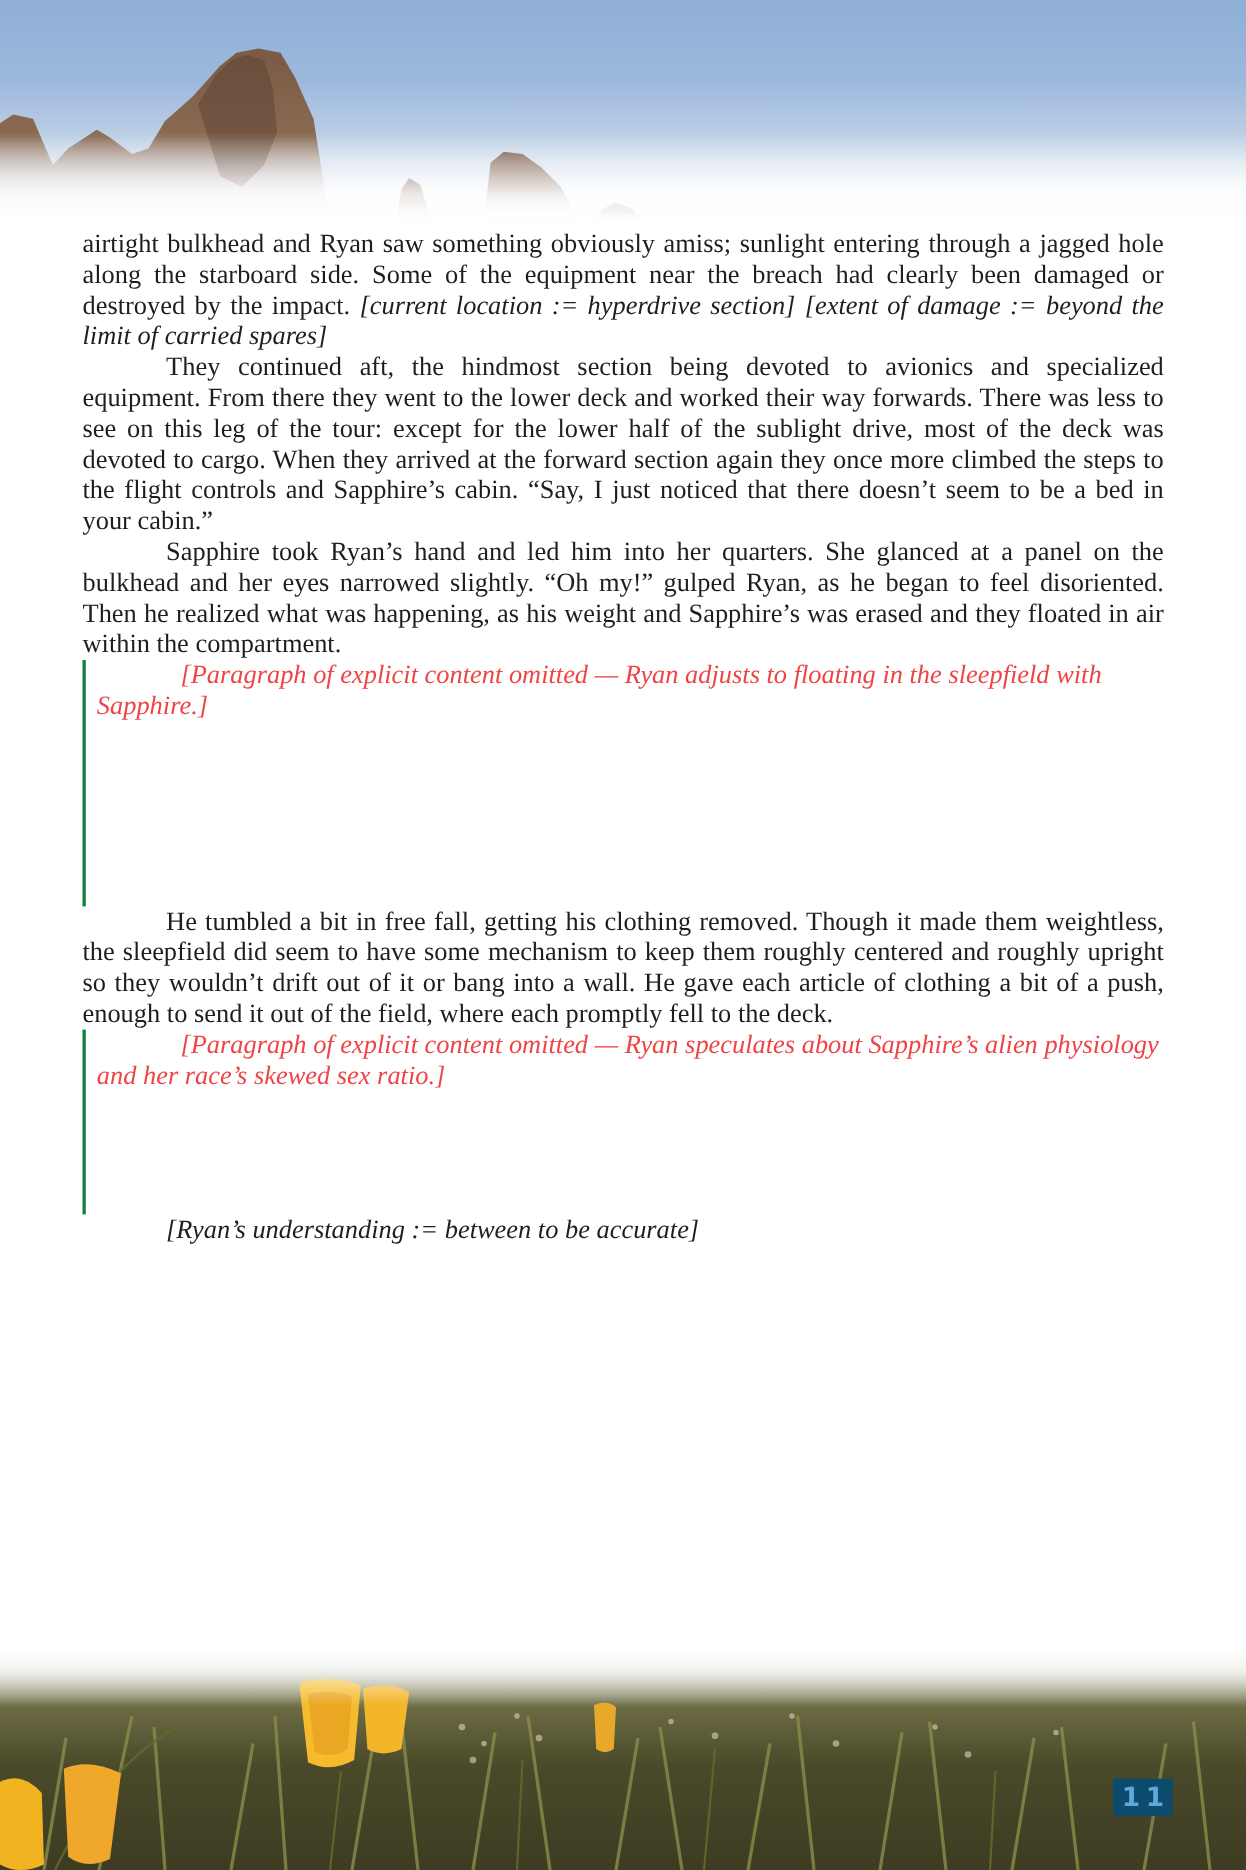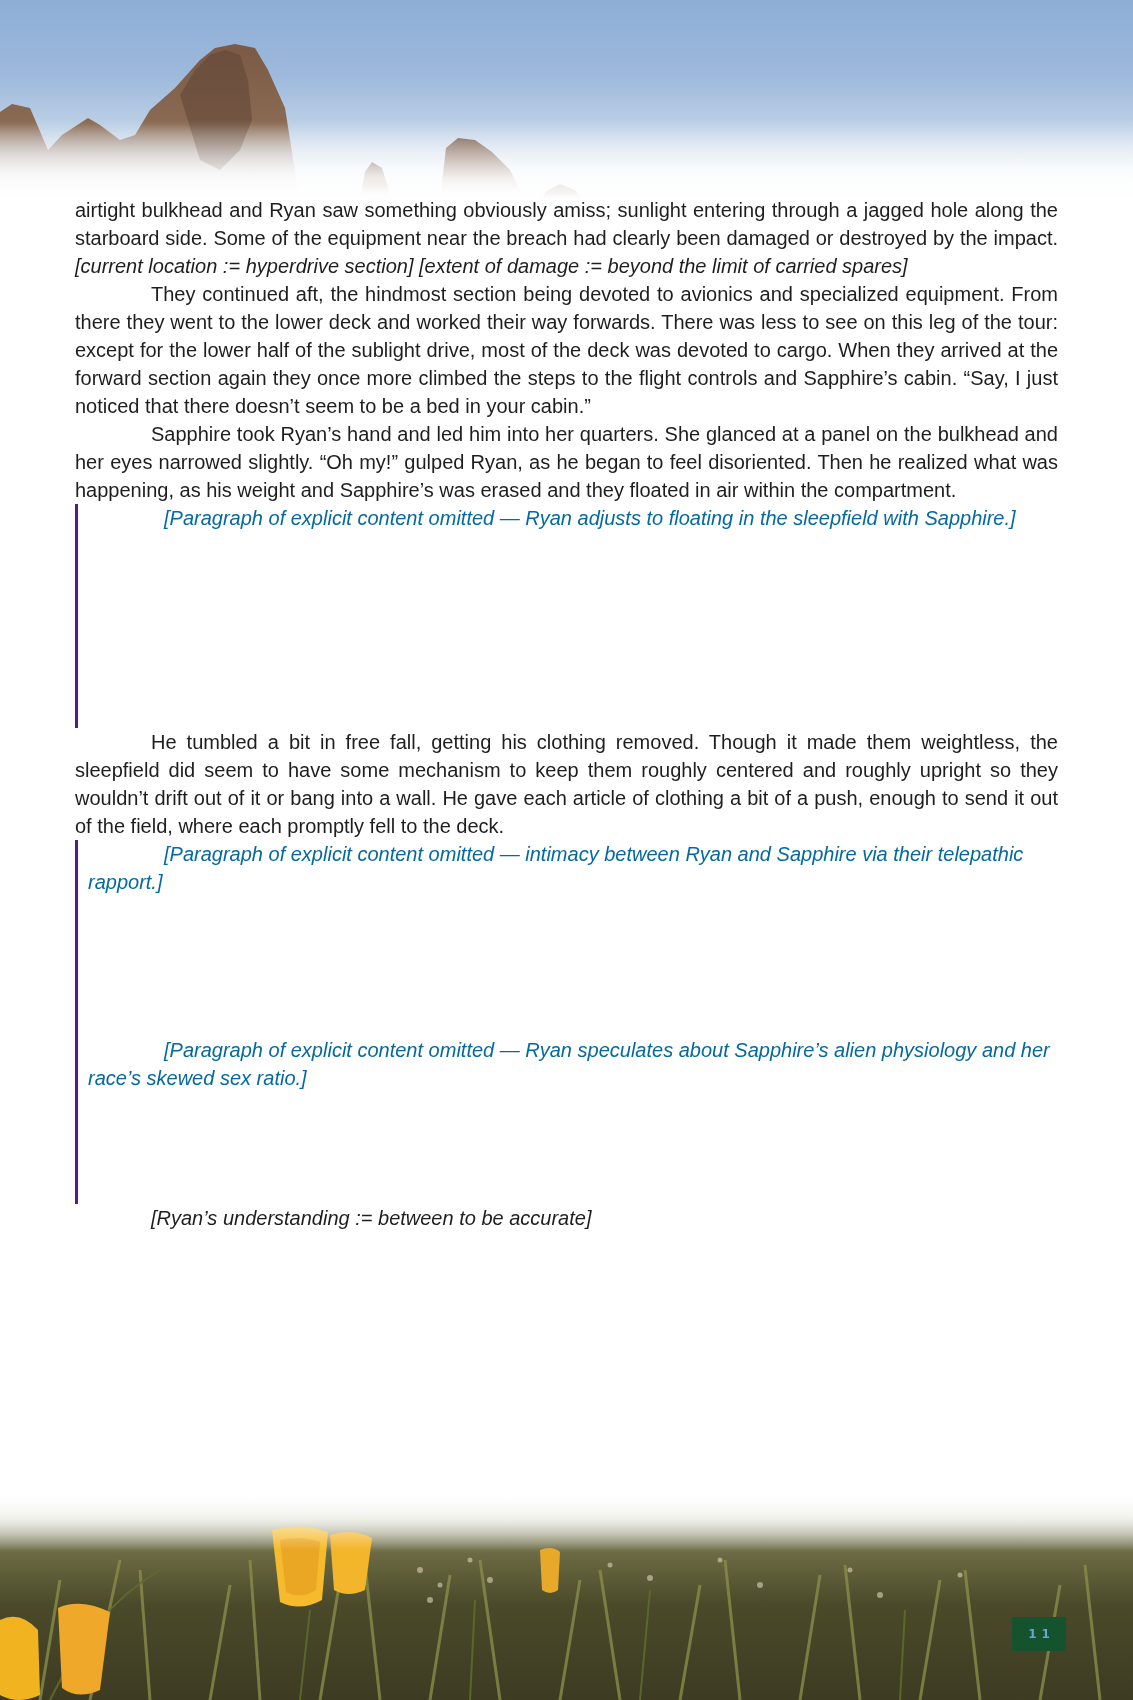--- a/index.html
+++ b/index.html
@@ -38,54 +38,54 @@
     .footer-art svg { position: absolute; left: 0; top: 0; }
     .footer-fade {
       position: absolute; left: 0; right: 0; top: 0; height: 60px;
       background: linear-gradient(180deg, #ffffff 0%, rgba(255,255,255,0.7) 45%, rgba(255,255,255,0) 100%);
     }
     
     .page-number {
       position: absolute;
       left: 1012px; top: 1617px;
       width: 54px; height: 34px;
-      background: #14532d;
+      background: #0c4a6e;
       color: #5fa8dc;
       font-family: "DejaVu Sans", sans-serif;
       font-weight: bold;
-      font-size: 12px;
+      font-size: 24px;
       letter-spacing: 5px;
       line-height: 34px;
       text-align: center;
       text-indent: 5px;
     }
     
     .body-text {
       position: absolute;
-      left: 75px; top: 196px;
+      left: 75px; top: 208px;
       width: 983px;
       color: #1e1e1e;
-      font-family: Liberation Sans, sans-serif;
+      font-family: Liberation Serif, serif;
       font-stretch: condensed;
-      font-size: 20px;
+      font-size: 24px;
       line-height: 28px;
       text-align: justify;
     }
     .para { margin: 0; text-indent: 0; }
     .para.indent { text-indent: 76px; }
     .para.first { text-indent: 0; }
     .annot { font-style: italic; }
     .para.annotation-line { padding-left: 76px; text-indent: 0; font-style: italic; text-align: left; }
     .redacted-block {
       margin: 0;
       text-indent: 76px;
-      color: #0369a1;
+      color: #ef4444;
       font-style: italic;
       text-align: left;
-      border-left: 3px solid #4c1d95;
+      border-left: 3px solid #15803d;
       padding-left: 10px;
       box-sizing: border-box;
     }
   </style>
 </head>
 <body>
 
 <div class="header-art">
   <svg width="1133" height="215" viewBox="0 0 1133 215">
     <defs>
@@ -171,18 +171,17 @@
   </svg>
   <div class="footer-fade"></div>
 </div>
 
 <div class="body-text">
   <p class="para first"><span>airtight bulkhead and Ryan saw something obviously amiss; sunlight entering through a jagged hole along the starboard side. Some of the equipment near the breach had clearly been damaged or destroyed by the impact. </span><span class="annot">[current location := hyperdrive section] [extent of damage := beyond the limit of carried spares]</span></p>
   <p class="para indent">They continued aft, the hindmost section being devoted to avionics and specialized equipment. From there they went to the lower deck and worked their way forwards. There was less to see on this leg of the tour: except for the lower half of the sublight drive, most of the deck was devoted to cargo. When they arrived at the forward section again they once more climbed the steps to the flight controls and Sapphire’s cabin. “Say, I just noticed that there doesn’t seem to be a bed in your cabin.”</p>
   <p class="para indent">Sapphire took Ryan’s hand and led him into her quarters. She glanced at a panel on the bulkhead and her eyes narrowed slightly. “Oh my!” gulped Ryan, as he began to feel disoriented. Then he realized what was happening, as his weight and Sapphire’s was erased and they floated in air within the compartment.</p>
   <p class="redacted-block" style="height:224px">[Paragraph of explicit content omitted — Ryan adjusts to floating in the sleepfield with Sapphire.]</p>
   <p class="para indent">He tumbled a bit in free fall, getting his clothing removed. Though it made them weightless, the sleepfield did seem to have some mechanism to keep them roughly centered and roughly upright so they wouldn’t drift out of it or bang into a wall. He gave each article of clothing a bit of a push, enough to send it out of the field, where each promptly fell to the deck.</p>
-  <p class="redacted-block" style="height:196px">[Paragraph of explicit content omitted — intimacy between Ryan and Sapphire via their telepathic rapport.]</p>
   <p class="redacted-block" style="height:168px">[Paragraph of explicit content omitted — Ryan speculates about Sapphire’s alien physiology and her race’s skewed sex ratio.]</p>
   <p class="para annotation-line">[Ryan’s understanding := between to be accurate]</p>
 </div>
 
 <div class="page-number">11</div>
 
 </body></html>

